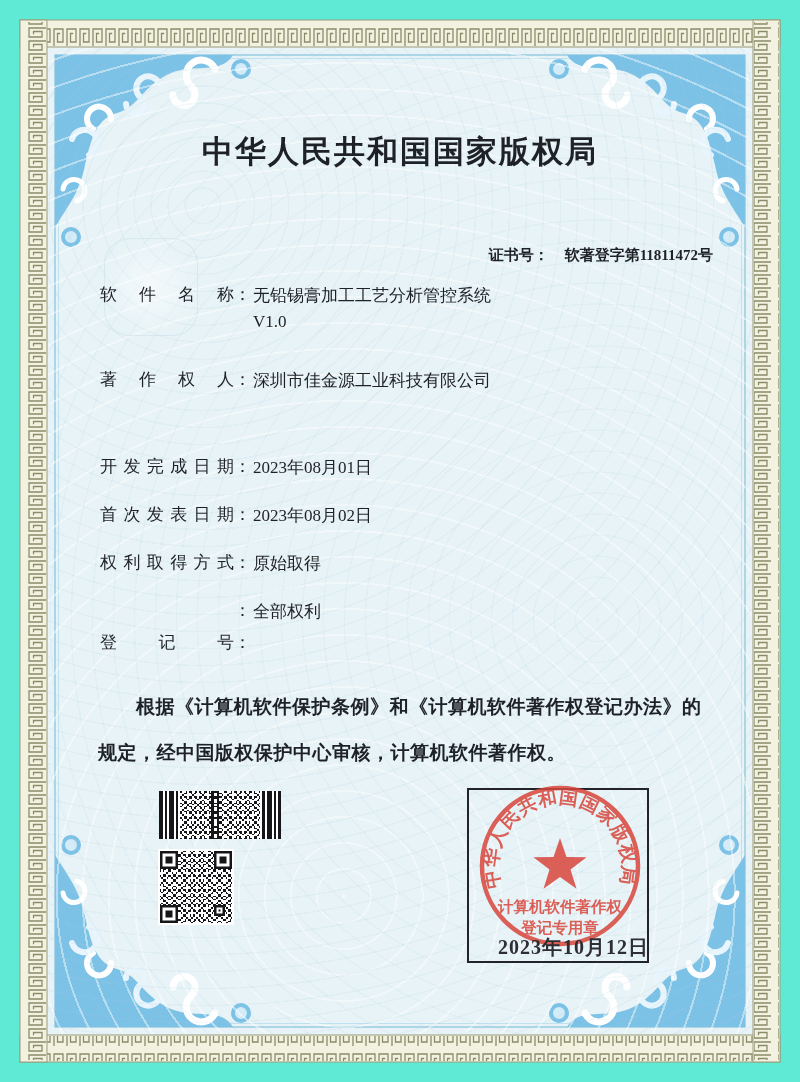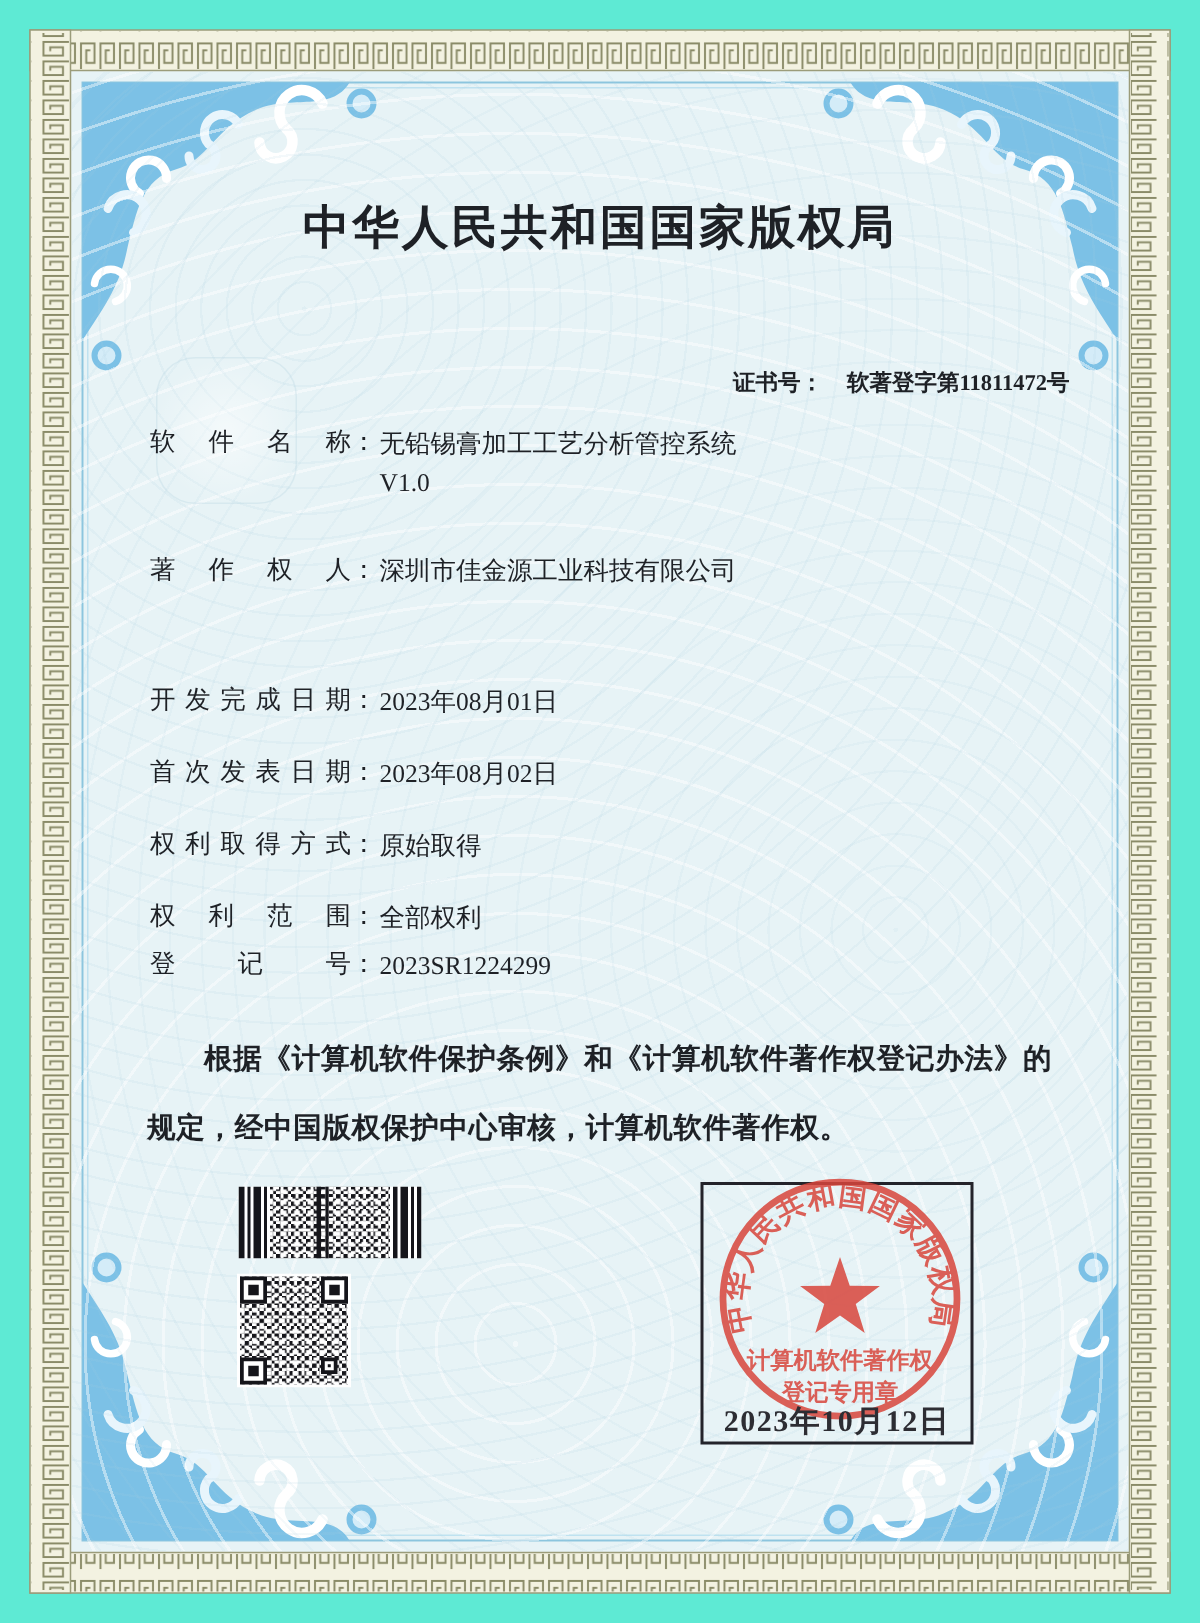--- a/index.html
+++ b/index.html
@@ -28,21 +28,21 @@
   .r1{top:283px}.r2{top:368px}.r3{top:455px}.r4{top:503px}.r5{top:551px}.r6{top:599px}.r7{top:631px}
   .stline{position:absolute;left:98px;width:622px;font-size:19px;font-weight:600;
      letter-spacing:.5px;line-height:26px;}
   .st1{top:694px;padding-left:38px;width:584px;}
   .st2{top:740px;}
   .barcode{position:absolute;left:159px;top:791px;width:122px;height:48px;}
   .qrcode{position:absolute;left:158px;top:849px;width:76px;height:76px;}
   .seal-box{position:absolute;left:467px;top:788px;width:182px;height:175px;
      border:2px solid #23232a;box-sizing:border-box;}
   .seal-svg{position:absolute;left:462px;top:778px;width:196px;height:186px;}
-  .seal-date{position:absolute;left:467px;top:934px;width:182px;text-align:center;
+  .seal-date{position:absolute;left:467px;top:934px;width:182px;text-align:right;
      font-size:20px;font-weight:700;letter-spacing:1px;color:#2d2d33;}
 </style>
 </head>
 <body>
 
 <div class="page">
 
   <svg class="frame-svg" viewBox="0 0 800 1082" aria-hidden="true">
     <defs>
       <pattern id="mkH" width="13" height="25" patternUnits="userSpaceOnUse">
@@ -113,28 +113,26 @@
     <span class="flabel">首次发表日期</span>
     <span class="fcolon">：</span>
     <span class="fvalue">2023年08月02日</span>
   </div>
   <div class="frow r5">
     <span class="flabel">权利取得方式</span>
     <span class="fcolon">：</span>
     <span class="fvalue">原始取得</span>
   </div>
   <div class="frow r6">
-    <span class="flabel">权利范围</span>
     <span class="fcolon">：</span>
     <span class="fvalue">全部权利</span>
   </div>
   <div class="frow r7">
     <span class="flabel">登记号</span>
     <span class="fcolon">：</span>
-    <span class="fvalue">2023SR1224299</span>
   </div>
 
   <div class="stline st1">根据《计算机软件保护条例》和《计算机软件著作权登记办法》的</div>
   <div class="stline st2">规定，经中国版权保护中心审核，计算机软件著作权。</div>
 
   <svg class="barcode" viewBox="0 0 122 48" aria-hidden="true">
     <defs>
       <pattern id="bnA" width="5" height="5" patternUnits="userSpaceOnUse">
         <rect width="3" height="3" fill="#15151a"></rect>
           <rect x="3" y="3" width="2" height="2" fill="#15151a"></rect>

